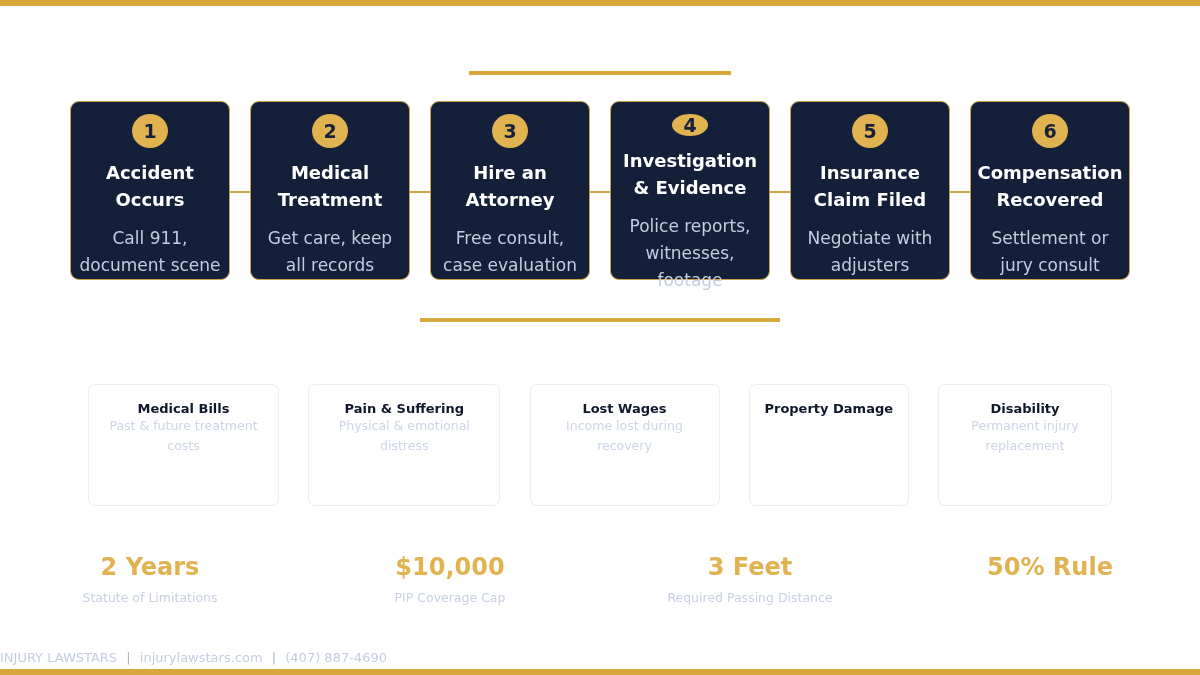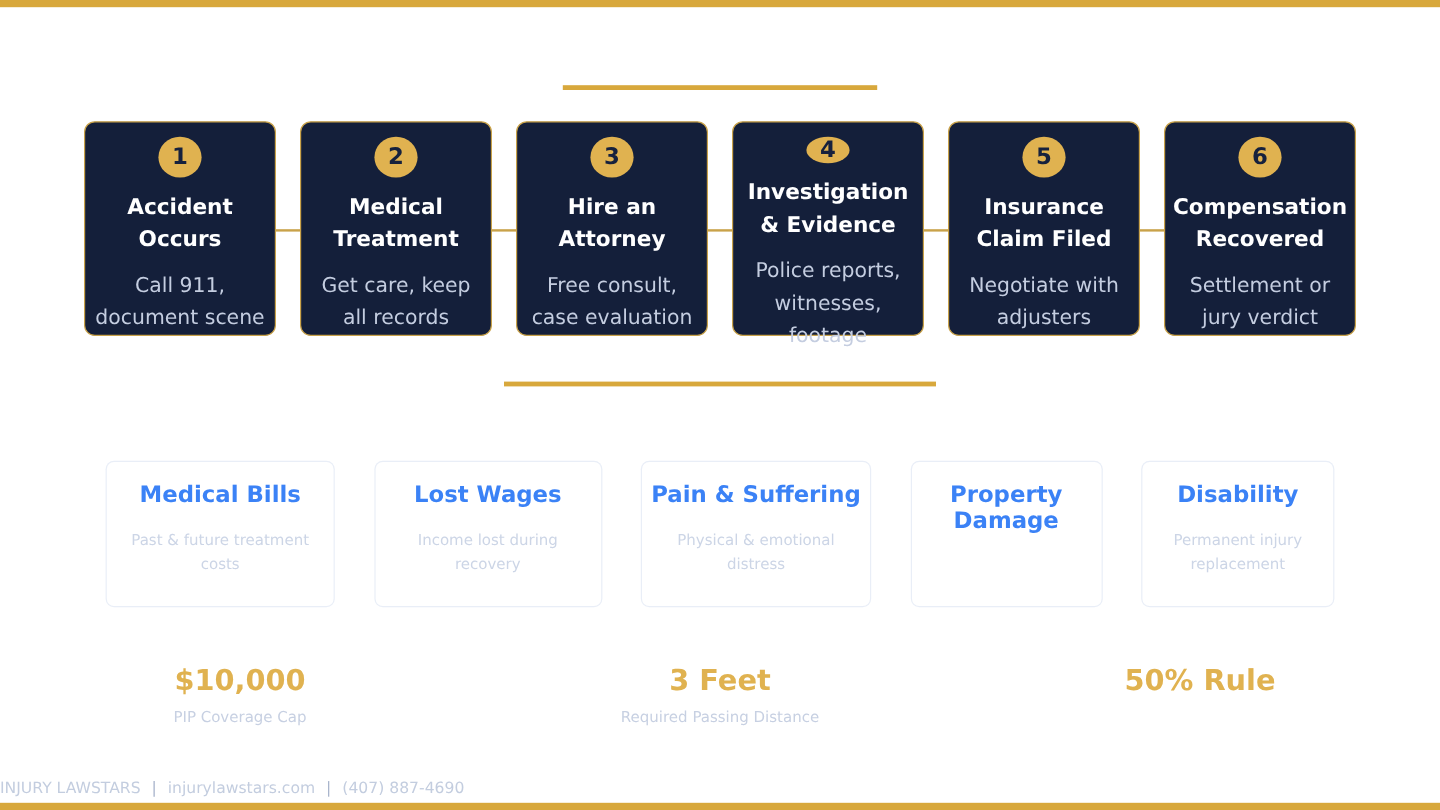--- a/index.html
+++ b/index.html
@@ -108,27 +108,26 @@
     border:1px solid rgba(170,190,225,.26);
     border-radius:7px;
     background:rgba(255,255,255,.040);
     display:flex; flex-direction:column; align-items:center;
     padding-top:16px;
   }
   .damage-card.w1 { width:191px; }
   .damage-card.w2 { width:190px; }
   .damage-card.w3 { width:192px; }
   .damage-card.w4 { width:160px; }
-  .damage-card.w5 { width:161px; }
+  .damage-card.w5 { width:174px; }
   .damage-title {
-    font-size:19px; font-weight:bold; color:#3b82f6;
+    font-size:13px; font-weight:bold; color:#0f172a;
     text-align:center;
   }
   .damage-desc {
-    margin-top:17px;
     font-size:12.5px; color:#ccd5e6;
     text-align:center; line-height:1.58;
     padding:0 10px;
   }
 
   
   .stats {
     position:absolute; top:553px; left:0;
     width:1200px;
     display:flex;
@@ -194,57 +193,61 @@
   <div class="step-card">
     <div class="step-badge">5</div>
     <div class="step-title">Insurance Claim Filed</div>
     <div class="step-desc">Negotiate with adjusters</div>
   </div>
   <div class="connector"></div>
 
   <div class="step-card">
     <div class="step-badge">6</div>
     <div class="step-title">Compensation Recovered</div>
-    <div class="step-desc">Settlement or jury verdict</div>
+    <div class="step-desc">Settlement or jury consult</div>
   </div>
 
 </div>
 
 <div class="section-divider"></div>
 <div class="section-heading">Damages You Can Recover</div>
 
 <div class="damages">
 
   <div class="damage-card w1">
     <div class="damage-title">Medical Bills</div>
     <div class="damage-desc">Past &amp; future treatment costs</div>
   </div>
 
+  <div class="damage-card w3">
+    <div class="damage-title">Pain &amp; Suffering</div>
+    <div class="damage-desc">Physical &amp; emotional distress</div>
+  </div>
+
   <div class="damage-card w2">
     <div class="damage-title">Lost Wages</div>
     <div class="damage-desc">Income lost during recovery</div>
   </div>
 
-  <div class="damage-card w3">
-    <div class="damage-title">Pain &amp; Suffering</div>
-    <div class="damage-desc">Physical &amp; emotional distress</div>
-  </div>
-
   <div class="damage-card w4">
     <div class="damage-title">Property Damage</div>
   </div>
 
   <div class="damage-card w5">
     <div class="damage-title">Disability</div>
     <div class="damage-desc">Permanent injury replacement</div>
   </div>
 
 </div>
 
 <div class="stats">
+  <div class="stat">
+    <div class="stat-value">2 Years</div>
+    <div class="stat-label">Statute of Limitations</div>
+  </div>
   <div class="stat">
     <div class="stat-value">$10,000</div>
     <div class="stat-label">PIP Coverage Cap</div>
   </div>
   <div class="stat">
     <div class="stat-value">3 Feet</div>
     <div class="stat-label">Required Passing Distance</div>
   </div>
   <div class="stat">
     <div class="stat-value">50% Rule</div>

